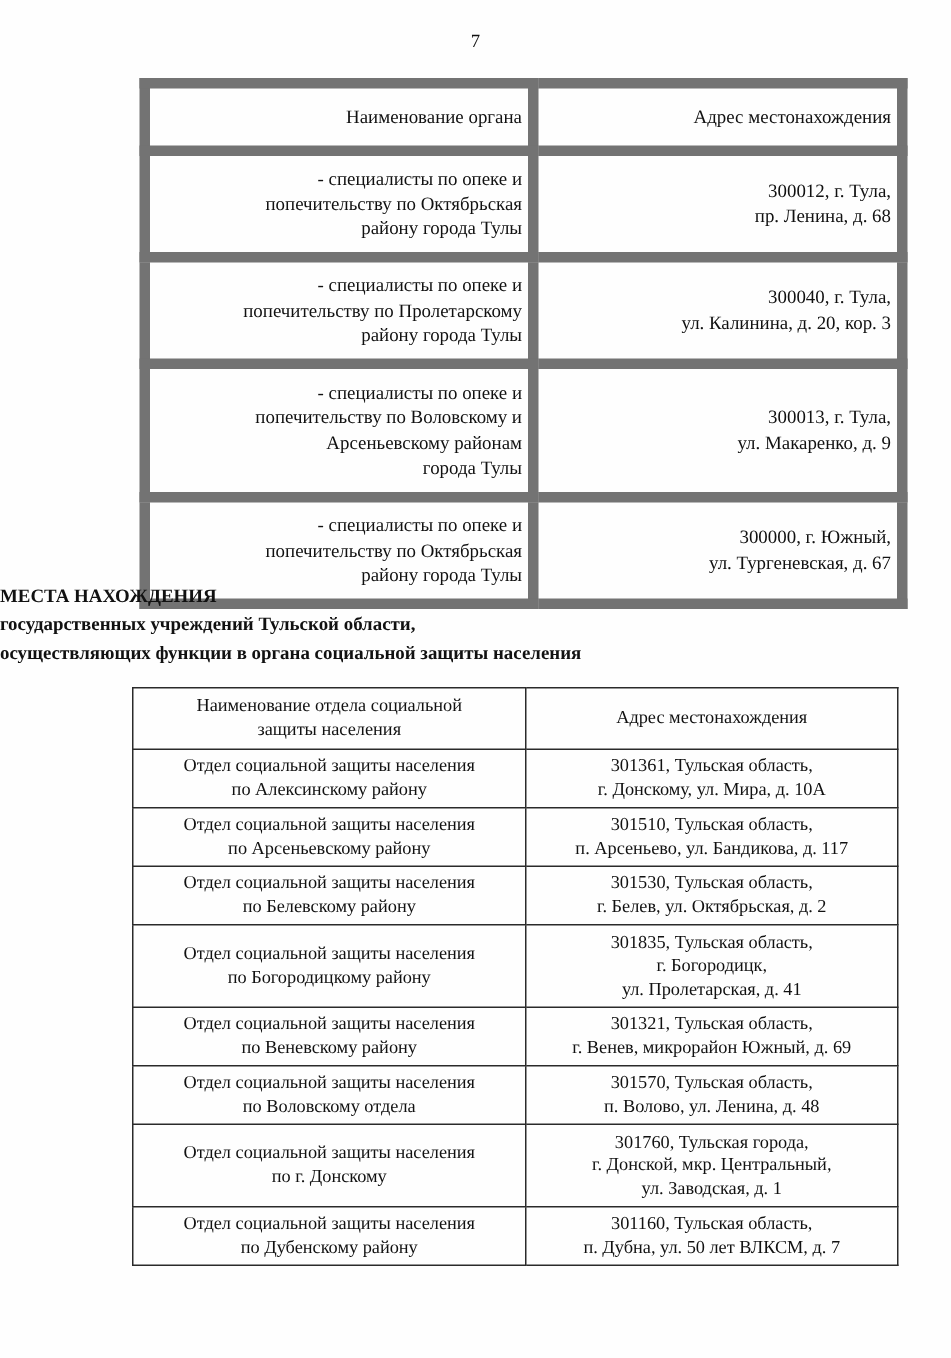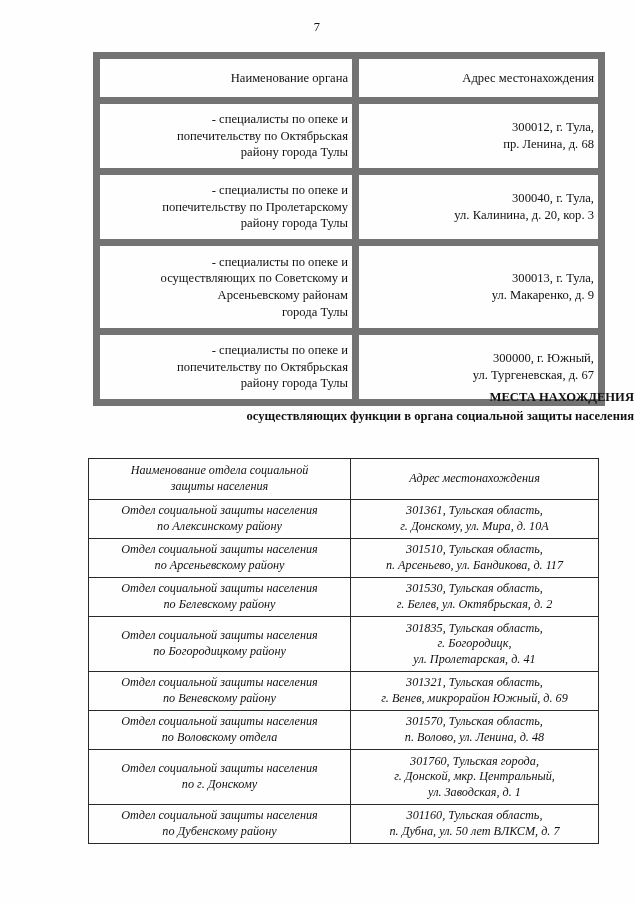--- a/index.html
+++ b/index.html
@@ -68,36 +68,35 @@
     display: block;
     white-space: nowrap;
   }
 
   
   .doc-heading {
     position: absolute;
     left: 0;
     top: 388px;
     width: 634px;
-    text-align: right;
+    text-align: left;
     font-weight: bold;
     font-size: 12.6px;
     line-height: 1.5;
   }
   .doc-heading span { display: block; }
 
   
   .table2 {
     position: absolute;
     left: 88px;
     top: 458px;
     width: 510px;
     border-collapse: collapse;
     table-layout: fixed;
-    font-style: italic;
   }
   .table2 td {
     border: 1px solid #2a2a2a;
     text-align: center;
     vertical-align: middle;
     font-size: 12.2px;
     line-height: 1.28;
     padding: 2px 3px;
   }
   .table2 col.c1 { width: 262px; }
@@ -143,21 +142,21 @@
           <span>району города Тулы</span>
         </td>
         <td class="cell-lines">
           <span>300040, г. Тула,</span>
           <span>ул. Калинина, д. 20, кор. 3</span>
         </td>
       </tr>
       <tr class="t1r3">
         <td class="cell-lines">
           <span>- специалисты по опеке и</span>
-          <span>осуществляющих по Советскому и</span>
+          <span>попечительству по Воловскому и</span>
           <span>Арсеньевскому районам</span>
           <span>города Тулы</span>
         </td>
         <td class="cell-lines">
           <span>300013, г. Тула,</span>
           <span>ул. Макаренко, д. 9</span>
         </td>
       </tr>
       <tr class="t1r4">
         <td class="cell-lines">
@@ -168,20 +167,21 @@
         <td class="cell-lines">
           <span>300000, г. Южный,</span>
           <span>ул. Тургеневская, д. 67</span>
         </td>
       </tr>
     </tbody>
   </table>
 
   <div class="doc-heading">
     <span>МЕСТА НАХОЖДЕНИЯ</span>
+    <span>государственных учреждений Тульской области,</span>
     <span>осуществляющих функции в органа социальной защиты населения</span>
   </div>
 
   <table class="table2">
     <colgroup>
         <col class="c1">
         <col class="c2">
       </colgroup>
     <tbody>
       <tr class="hdr">

